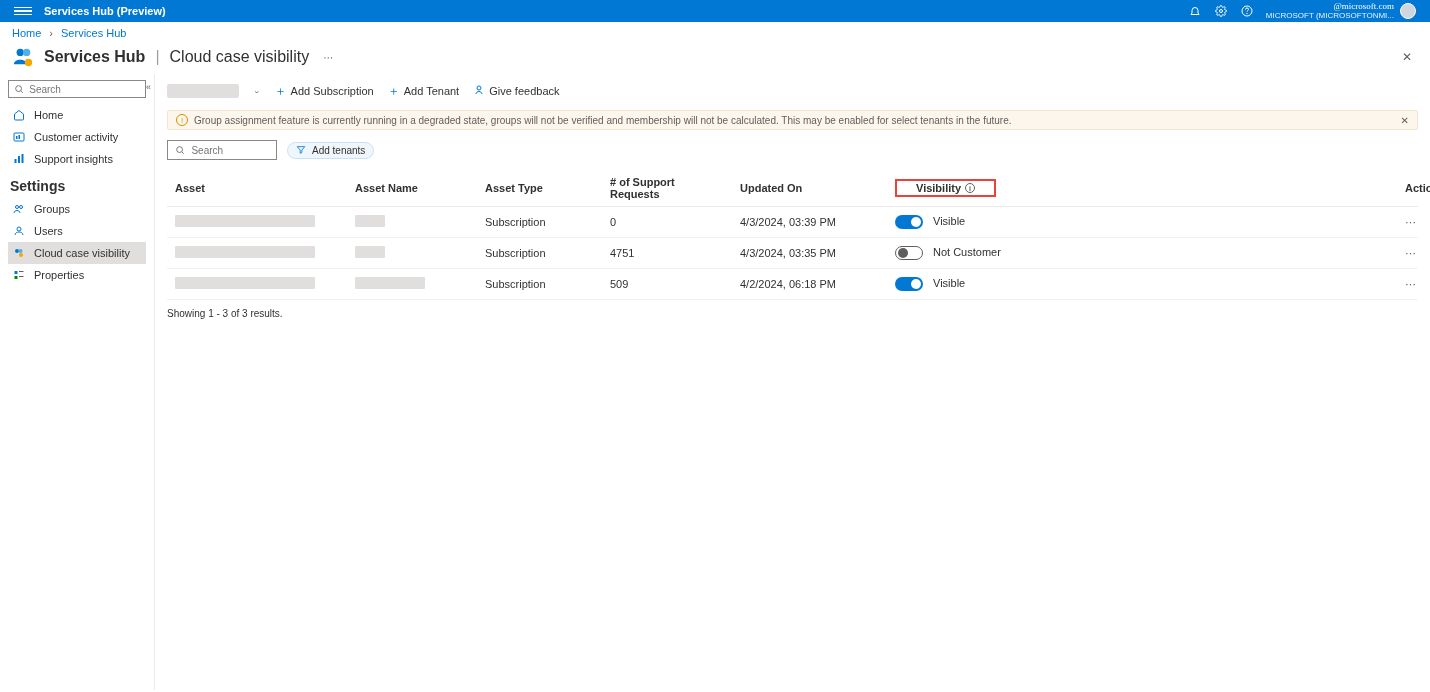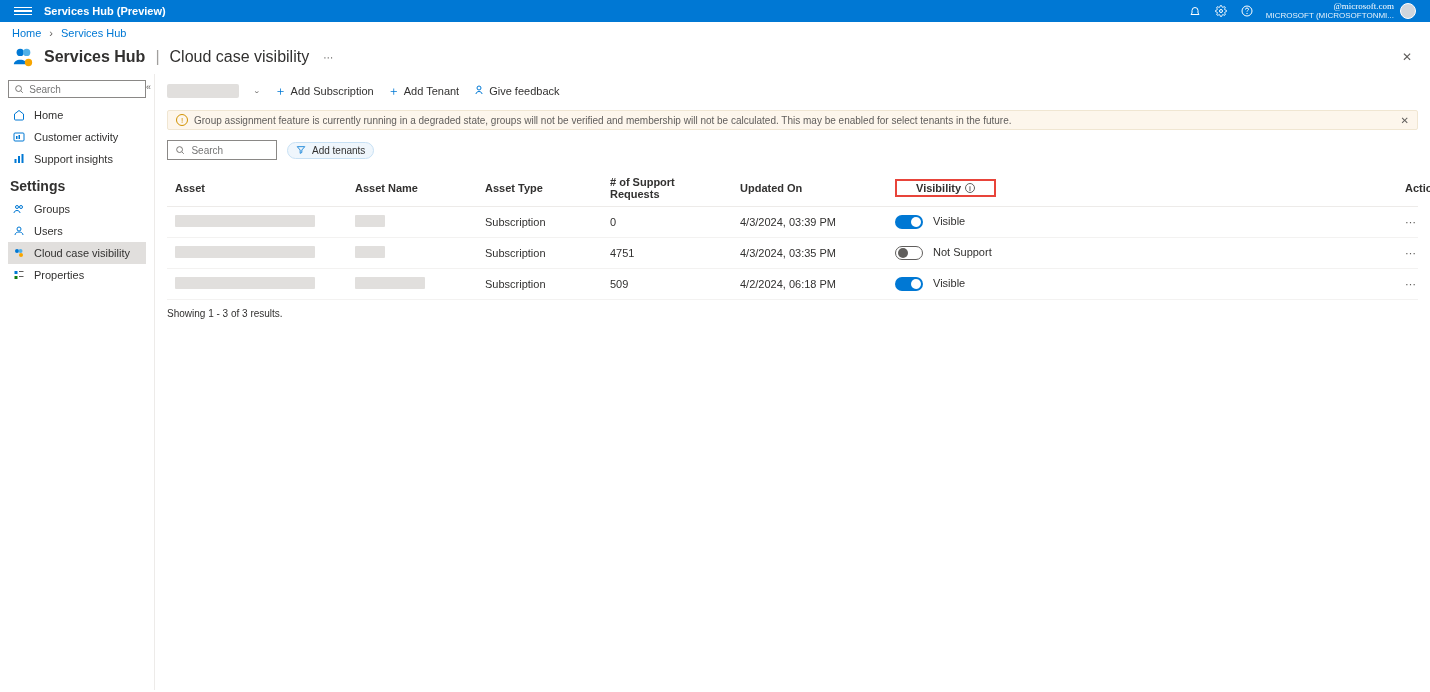--- a/index.html
+++ b/index.html
@@ -328,21 +328,21 @@
           <td><span class="redact w1"></span></td>
           <td><span class="redact w2"></span></td>
           <td>Subscription</td>
           <td>4751</td>
           <td>4/3/2024, 03:35 PM</td>
           <td>
               <div class="vis-cell">
             <div class="toggle off">
                   <div class="knob"></div>
                 </div>
-            <span>Not Support</span>
+            <span>Not Customer</span>
           </div>
             </td>
           <td style="text-align:right"><span class="row-actions">⋯</span></td>
         </tr>
         <tr>
           <td><span class="redact w1"></span></td>
           <td><span class="redact w3"></span></td>
           <td>Subscription</td>
           <td>509</td>
           <td>4/2/2024, 06:18 PM</td>

